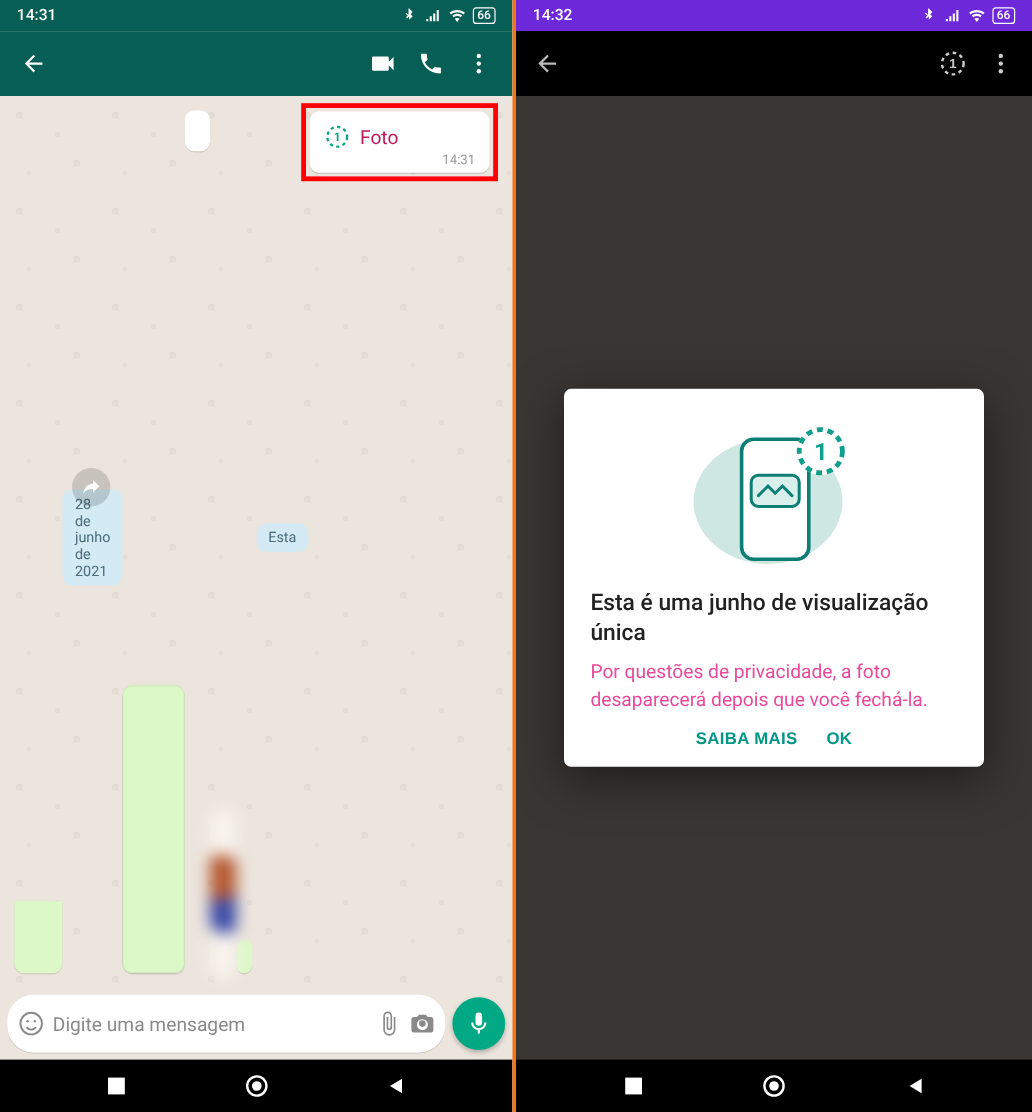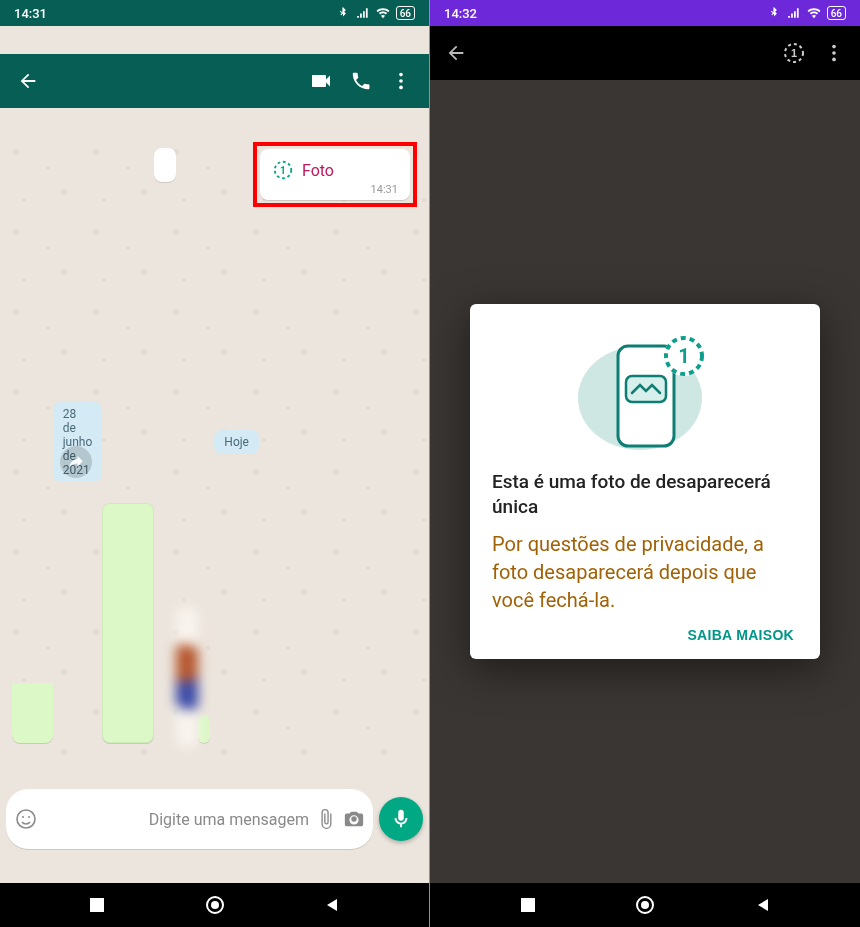--- a/index.html
+++ b/index.html
@@ -158,28 +158,27 @@
   .input-bar {
     display:flex; align-items:center;
     padding: 6px;
     gap: 6px;
     background: #ece5dd;
   }
   .input-field {
     flex:1;
     background:#fff;
     border-radius: 22px;
-    height: 60px;
+    height: 48px;
     display:flex; align-items:center;
     padding: 0 8px;
     gap: 6px;
     color:#8a8a8a;
     font-size:16px;
     box-shadow: 0 1px 0.5px rgba(0,0,0,0.13);
-    text-align: right;
   }
   .input-field .text { flex:1; }
   .mic-btn {
     width:44px; height:44px;
     border-radius:50%;
     background:#00a884;
     display:flex; align-items:center; justify-content:center;
     box-shadow: 0 2px 4px rgba(0,0,0,0.25);
   }
 
@@ -223,40 +222,41 @@
     display:flex; justify-content:center; margin-bottom:14px;
   }
   .dialog h2{
     font-size:19px;
     font-weight:500;
     color:#222;
     line-height:1.3;
     margin-bottom:10px;
   }
   .dialog p{
-    font-size:20px;
-    color:#a16207;
+    font-size:16px;
+    color:#ec4899;
     line-height:1.4;
     margin-bottom:7px;
   }
   .dialog-actions{
     display:flex;
-    justify-content:flex-end;
+    justify-content:center;
+    gap: 24px;
     padding: 6px 4px 8px;
   }
   .dialog-actions button{
     background:none; border:none;
     color:#009688;
     font-weight:600;
     font-size:14px;
     letter-spacing:0.3px;
     cursor:pointer;
   }
 
-  .phone-left { border-right: 1px solid #f97316; gap: 28px; }
+  .phone-left { border-right: 3px solid #f97316; }
 </style>
 </head>
 <body>
 
 <div class="phone phone-left">
 
   <div class="status-bar dark">
     <span>14:31</span>
     <div class="status-right">
       <svg viewBox="0 0 24 24" fill="#fff">
@@ -307,21 +307,21 @@
       <div class="date-chip">28 de junho de 2021</div>
       <div class="bubble big-green"></div>
       <div class="fwd-circle">
         <svg width="18" height="18" viewBox="0 0 24 24" fill="#fff">
             <path d="M14 4v4C7 9 4 14 3 19c2.5-3.5 6-5.1 11-5.1V18l7-7-7-7z"></path>
           </svg>
       </div>
       <div class="bubble in-small"></div>
       <div class="blurred-stack"></div>
       <div class="bubble out-small"></div>
-      <div class="date-chip">Hoje</div>
+      <div class="date-chip">Esta</div>
 
       <div class="highlight-box">
         <div class="foto-bubble">
           <div class="foto-row">
             <svg width="22" height="22" viewBox="0 0 24 24">
               <circle cx="12" cy="12" r="9" fill="none" stroke="#00a884" stroke-width="2" stroke-dasharray="3 3"></circle>
               <text x="12" y="16" text-anchor="middle" font-size="11" font-weight="700" fill="#00a884">1</text>
             </svg>
             <span class="foto-label">Foto</span>
           </div>
@@ -424,21 +424,21 @@
         <svg width="170" height="130" viewBox="0 0 170 130">
           <ellipse cx="80" cy="72" rx="62" ry="52" fill="#cfe7e3"></ellipse>
           <rect x="58" y="20" width="56" height="100" rx="10" fill="#fff" stroke="#0d7e74" stroke-width="3"></rect>
           <rect x="66" y="50" width="40" height="26" rx="6" fill="#d9efeb" stroke="#0d7e74" stroke-width="2.5"></rect>
           <path d="M72 67 l8 -8 l6 6 l6 -6 l8 8" fill="none" stroke="#0d7e74" stroke-width="2.5" stroke-linecap="round"></path>
           <circle cx="124" cy="30" r="20" fill="#fff"></circle>
           <circle cx="124" cy="30" r="18" fill="none" stroke="#0d9f8c" stroke-width="4" stroke-dasharray="5 4"></circle>
           <text x="124" y="37" text-anchor="middle" font-size="20" font-weight="700" fill="#0d9f8c">1</text>
         </svg>
       </div>
-      <h2>Esta é uma foto de desaparecerá única</h2>
+      <h2>Esta é uma junho de visualização única</h2>
       <p>Por questões de privacidade, a foto desaparecerá depois que você fechá-la.</p>
       <div class="dialog-actions">
         <button>SAIBA MAIS</button>
         <button>OK</button>
       </div>
     </div>
   </div>
 
   <div class="nav-bar">
     <button class="icon-btn">

